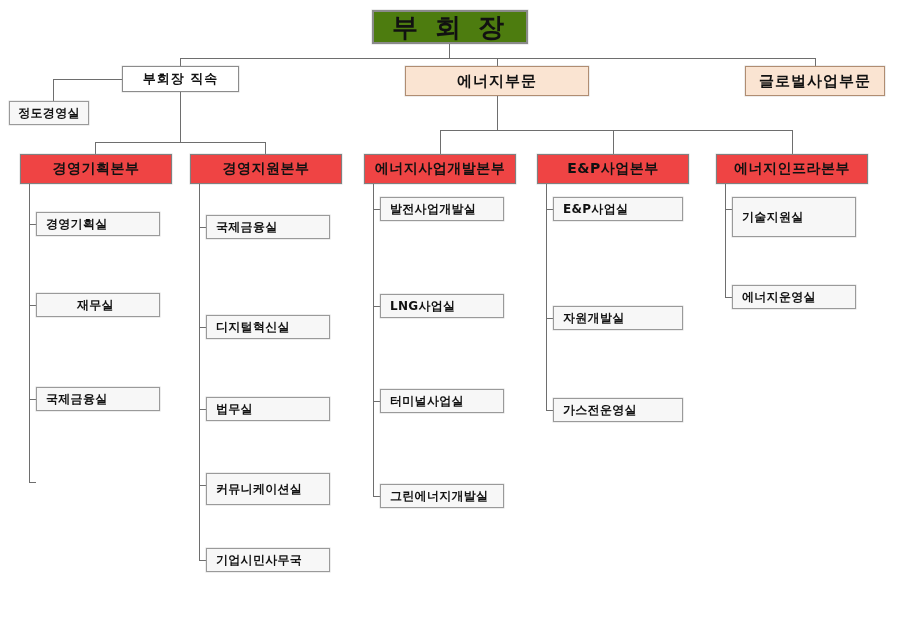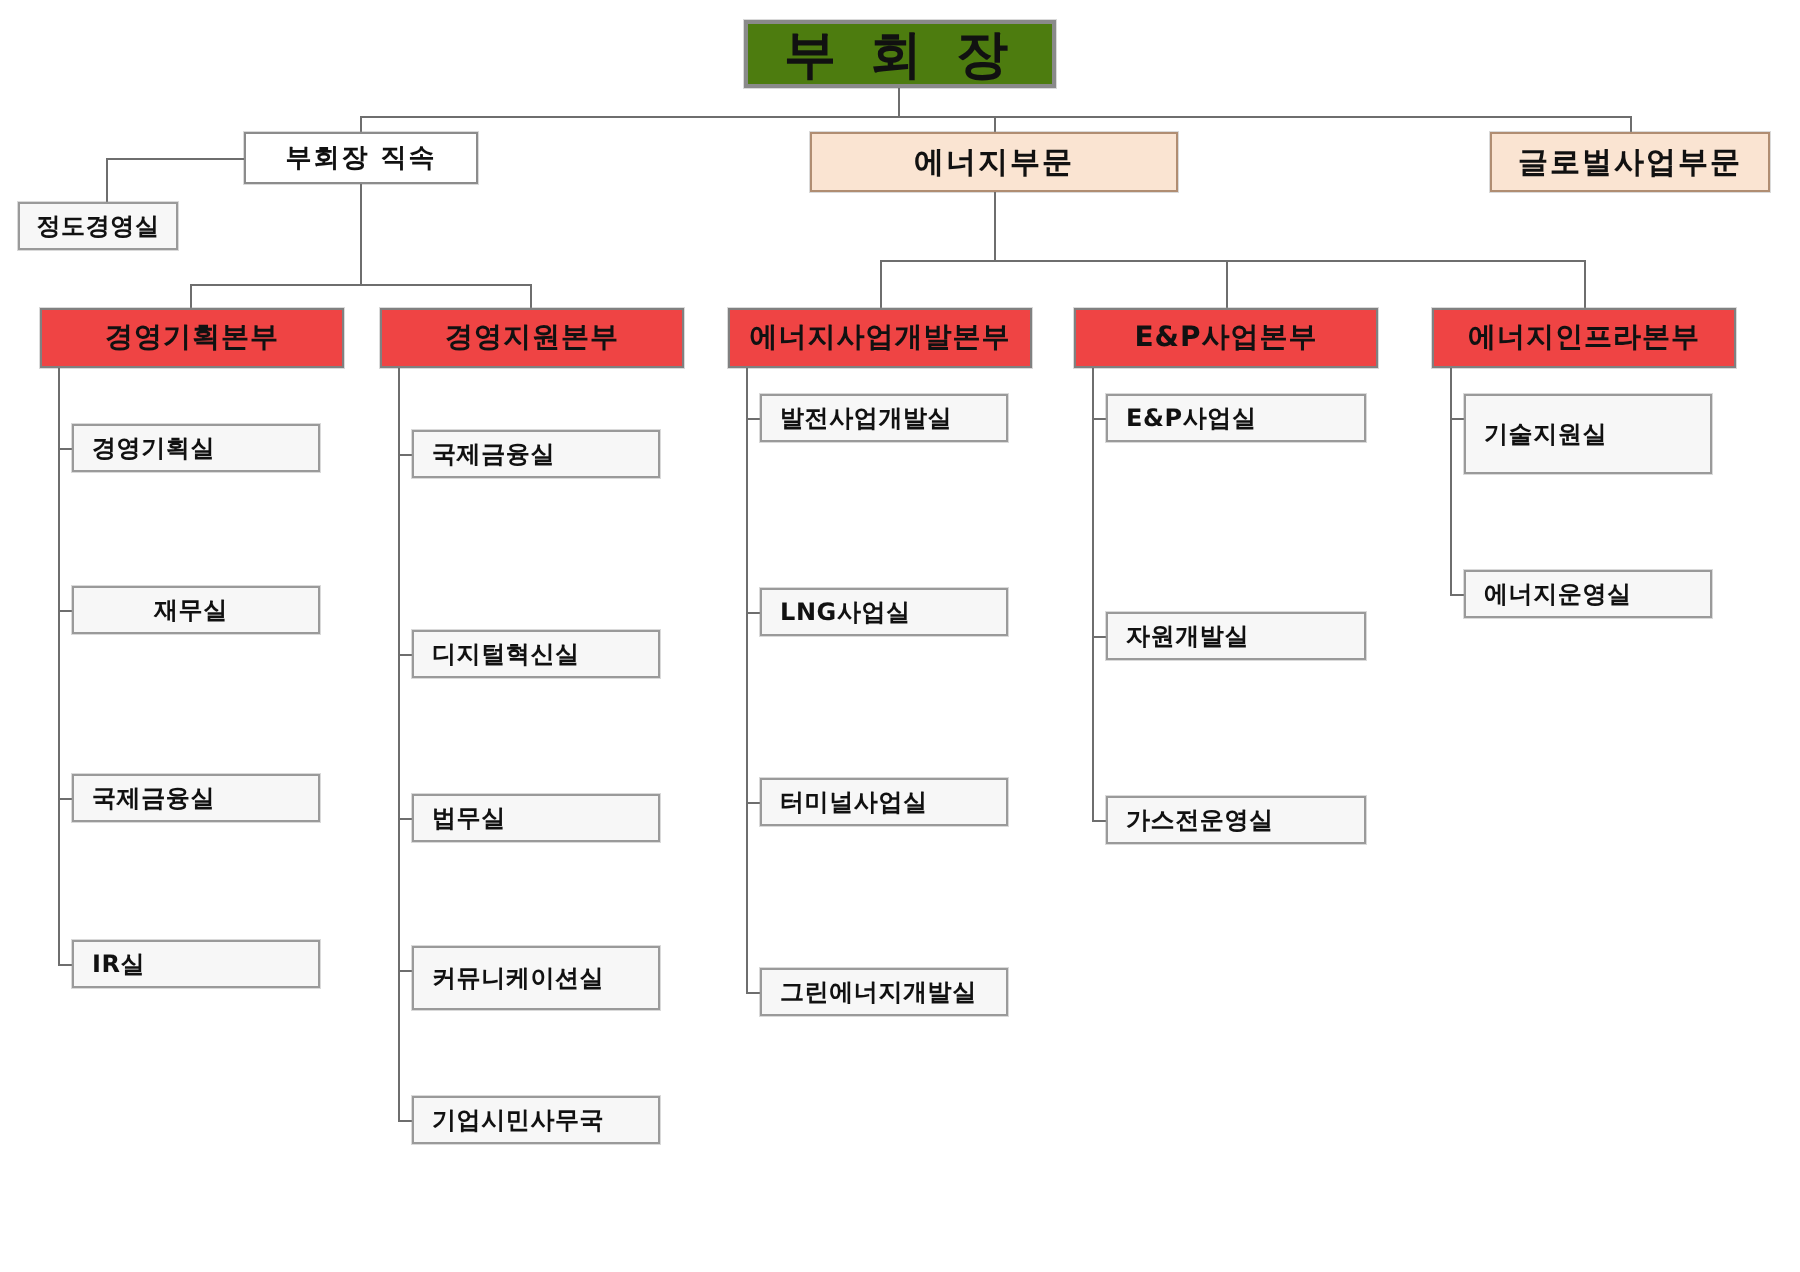--- a/index.html
+++ b/index.html
@@ -131,21 +131,20 @@
   <div class="conn h" style="left:29px; top:224px; width:7px;"></div>
   <div class="node leaf" style="left:36px; top:212px; width:124px; height:24px;text-align:center;">경영기획실</div>
 
   <div class="conn h" style="left:29px; top:305px; width:7px;"></div>
   <div class="node leaf" style="left:36px; top:293px; width:124px; height:24px;padding-left:40px;">재무실</div>
 
   <div class="conn h" style="left:29px; top:399px; width:7px;"></div>
   <div class="node leaf" style="left:36px; top:387px; width:124px; height:24px;">국제금융실</div>
 
   <div class="conn h" style="left:29px; top:482px; width:7px;"></div>
-  <div class="node leaf" style="left:36px; top:470px; width:124px; height:24px;">IR실</div>
 
   <div class="node office" style="left:190px; top:154px; width:152px; height:30px;">경영지원본부</div>
   <div class="conn v" style="left:199px; top:184px; height:376px;"></div>
 
   <div class="conn h" style="left:199px; top:227px; width:7px;"></div>
   <div class="node leaf" style="left:206px; top:215px; width:124px; height:24px;">국제금융실</div>
 
   <div class="conn h" style="left:199px; top:327px; width:7px;"></div>
   <div class="node leaf" style="left:206px; top:315px; width:124px; height:24px;">디지털혁신실</div>
 

